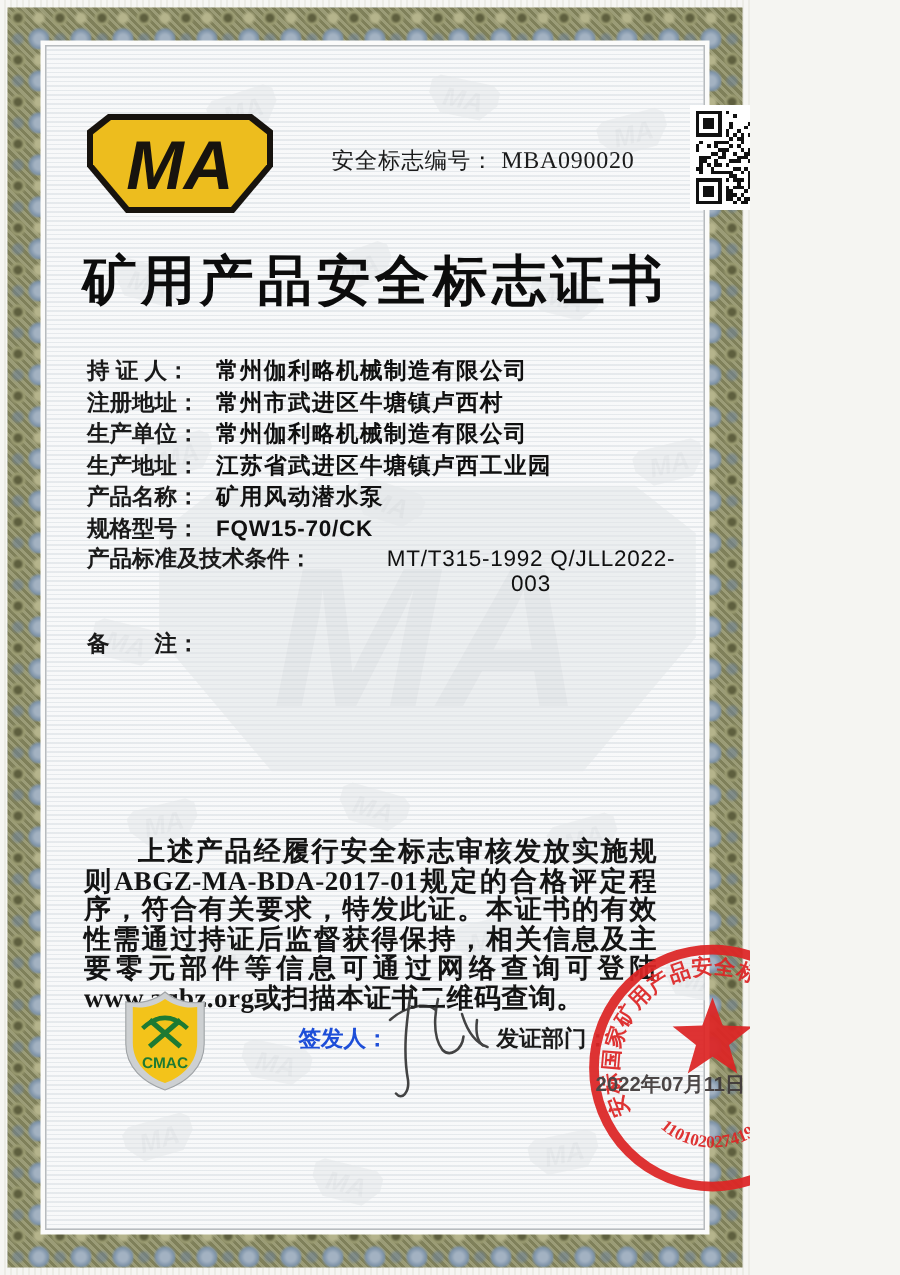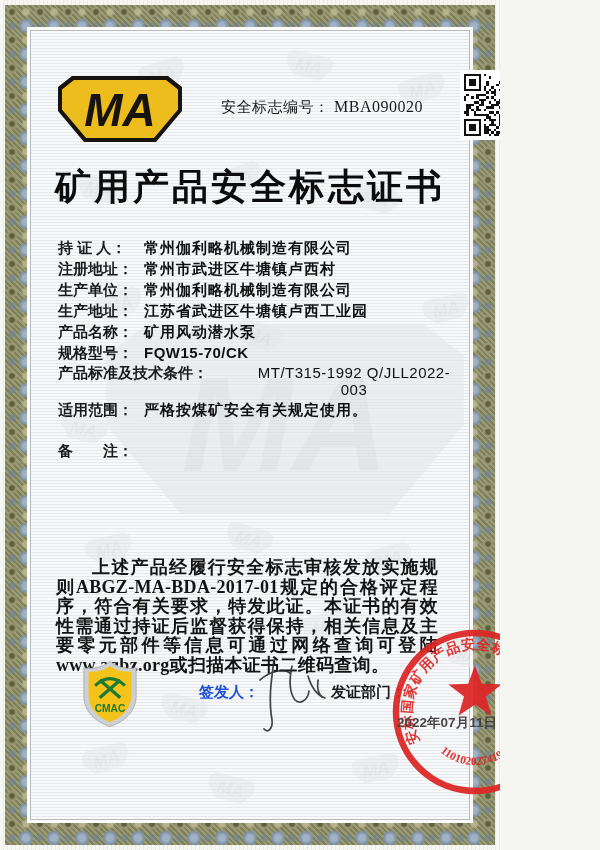--- a/index.html
+++ b/index.html
@@ -217,24 +217,20 @@
         <span class="val">矿用风动潜水泵</span>
       </div>
       <div class="row sansb">
         <span class="lbl">规格型号：</span>
         <span class="val">FQW15-70/CK</span>
       </div>
       <div class="row plain wide">
         <span class="lbl">产品标准及技术条件：</span>
         <span class="val">MT/T315-1992  Q/JLL2022-003</span>
       </div>
-      <div class="row kai">
-        <span class="lbl">适用范围：</span>
-        <span class="val">严格按煤矿安全有关规定使用。</span>
-      </div>
       <div class="row remark">
         <span class="lbl">备　　注：</span>
         <span class="val"></span>
       </div>
     </div>
 
     <p class="statement">上述产品经履行安全标志审核发放实施规则ABGZ-MA-BDA-2017-01规定的合格评定程序，符合有关要求，特发此证。本证书的有效性需通过持证后监督获得保持，相关信息及主要零元部件等信息可通过网络查询可登陆www.aqbz.org或扫描本证书二维码查询。</p>
 
     <svg class="cmac" viewBox="0 0 60 72">
       <path d="M30,1 C37,7 48,10 58,8 L58,38 C58,55 45,66 30,71 C15,66 2,55 2,38 L2,8 C12,10 23,7 30,1 Z" fill="#cdd0d2" stroke="#9fa3a6" stroke-width="0.8"></path>

